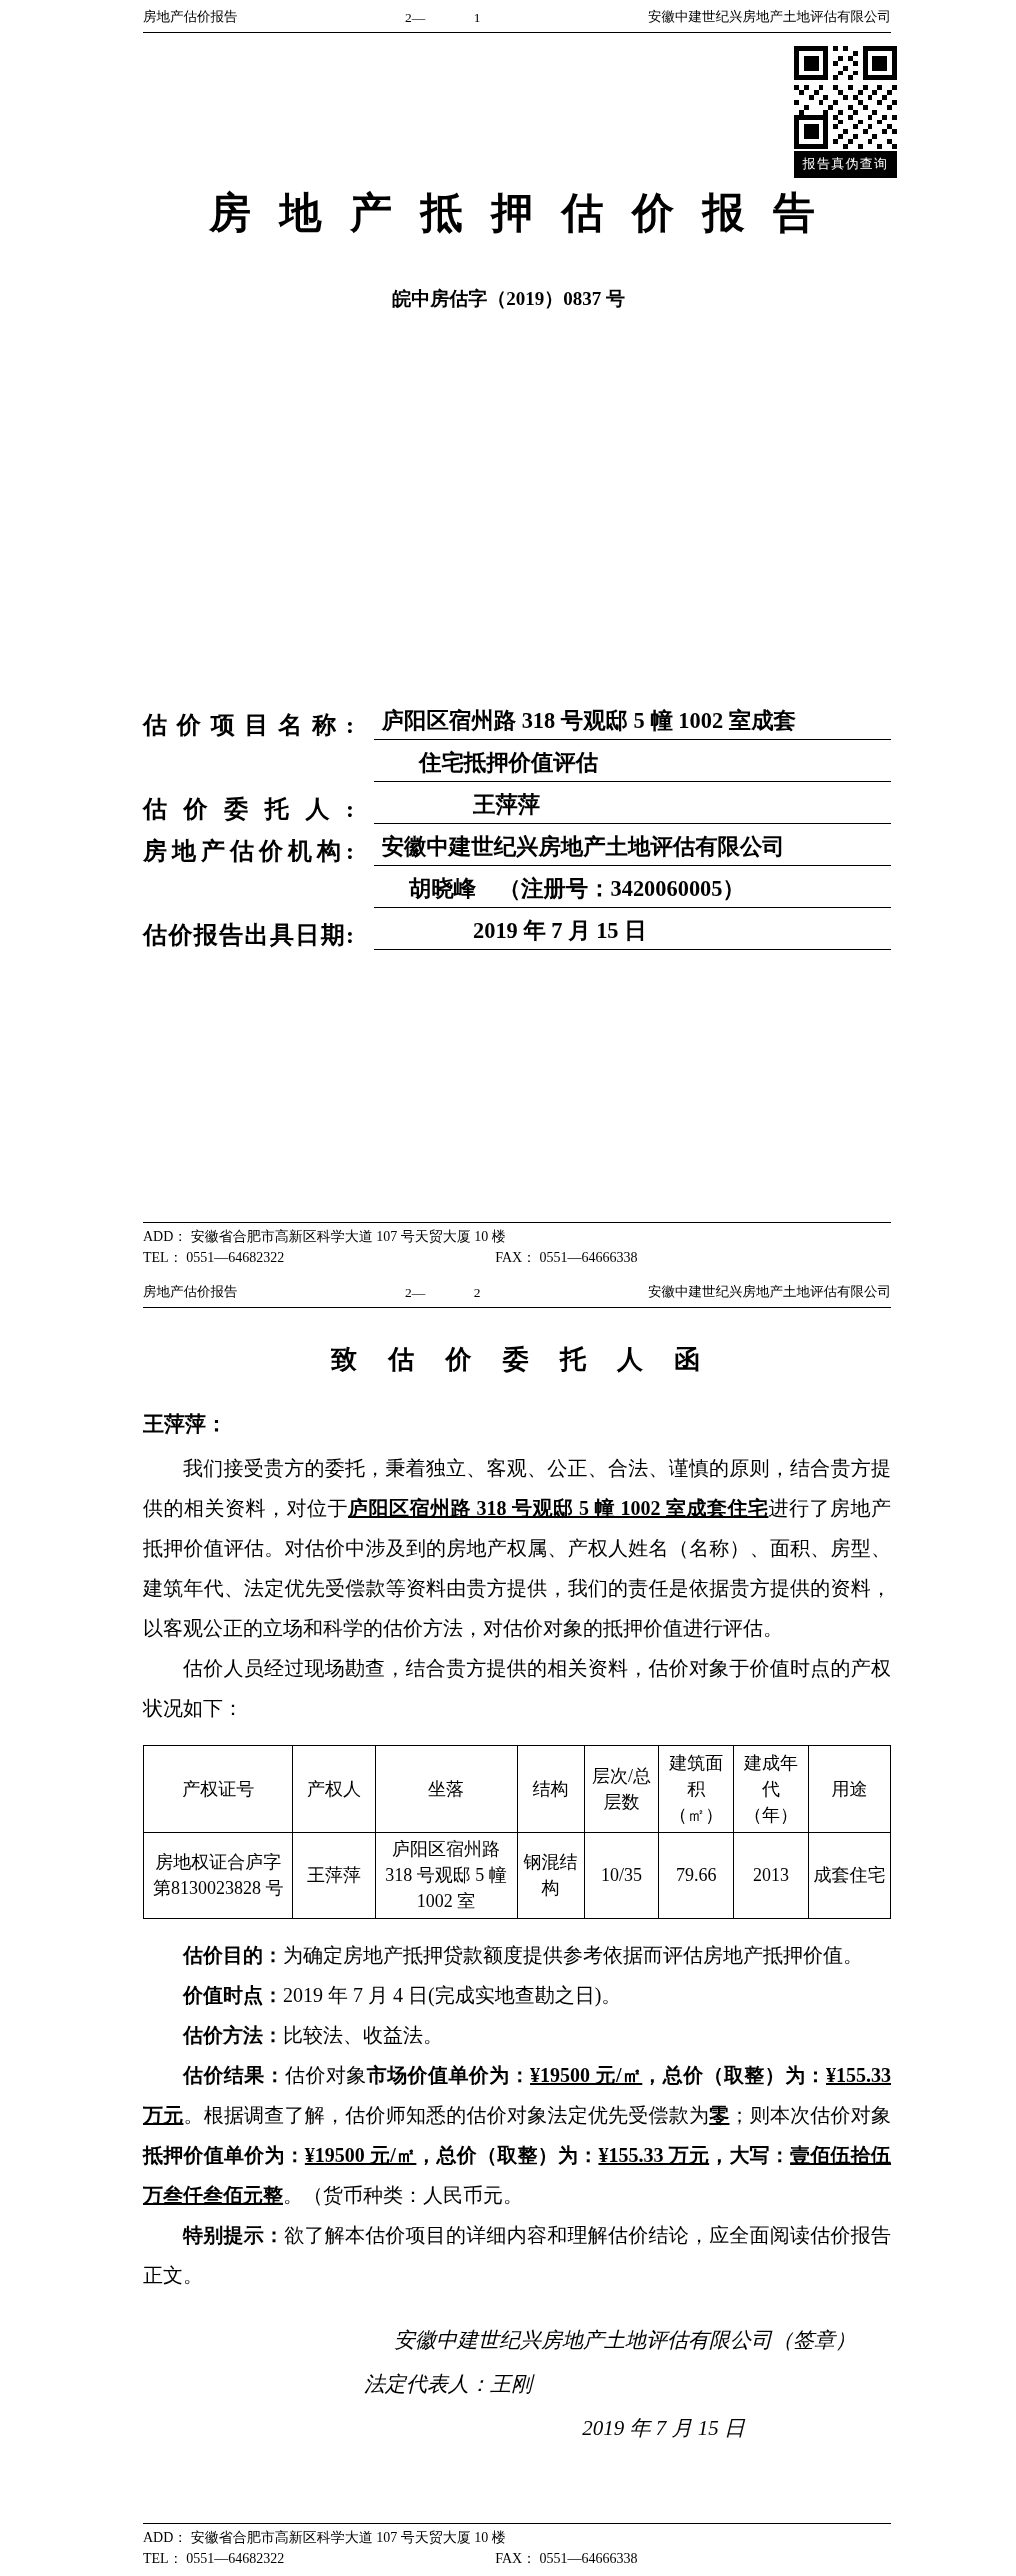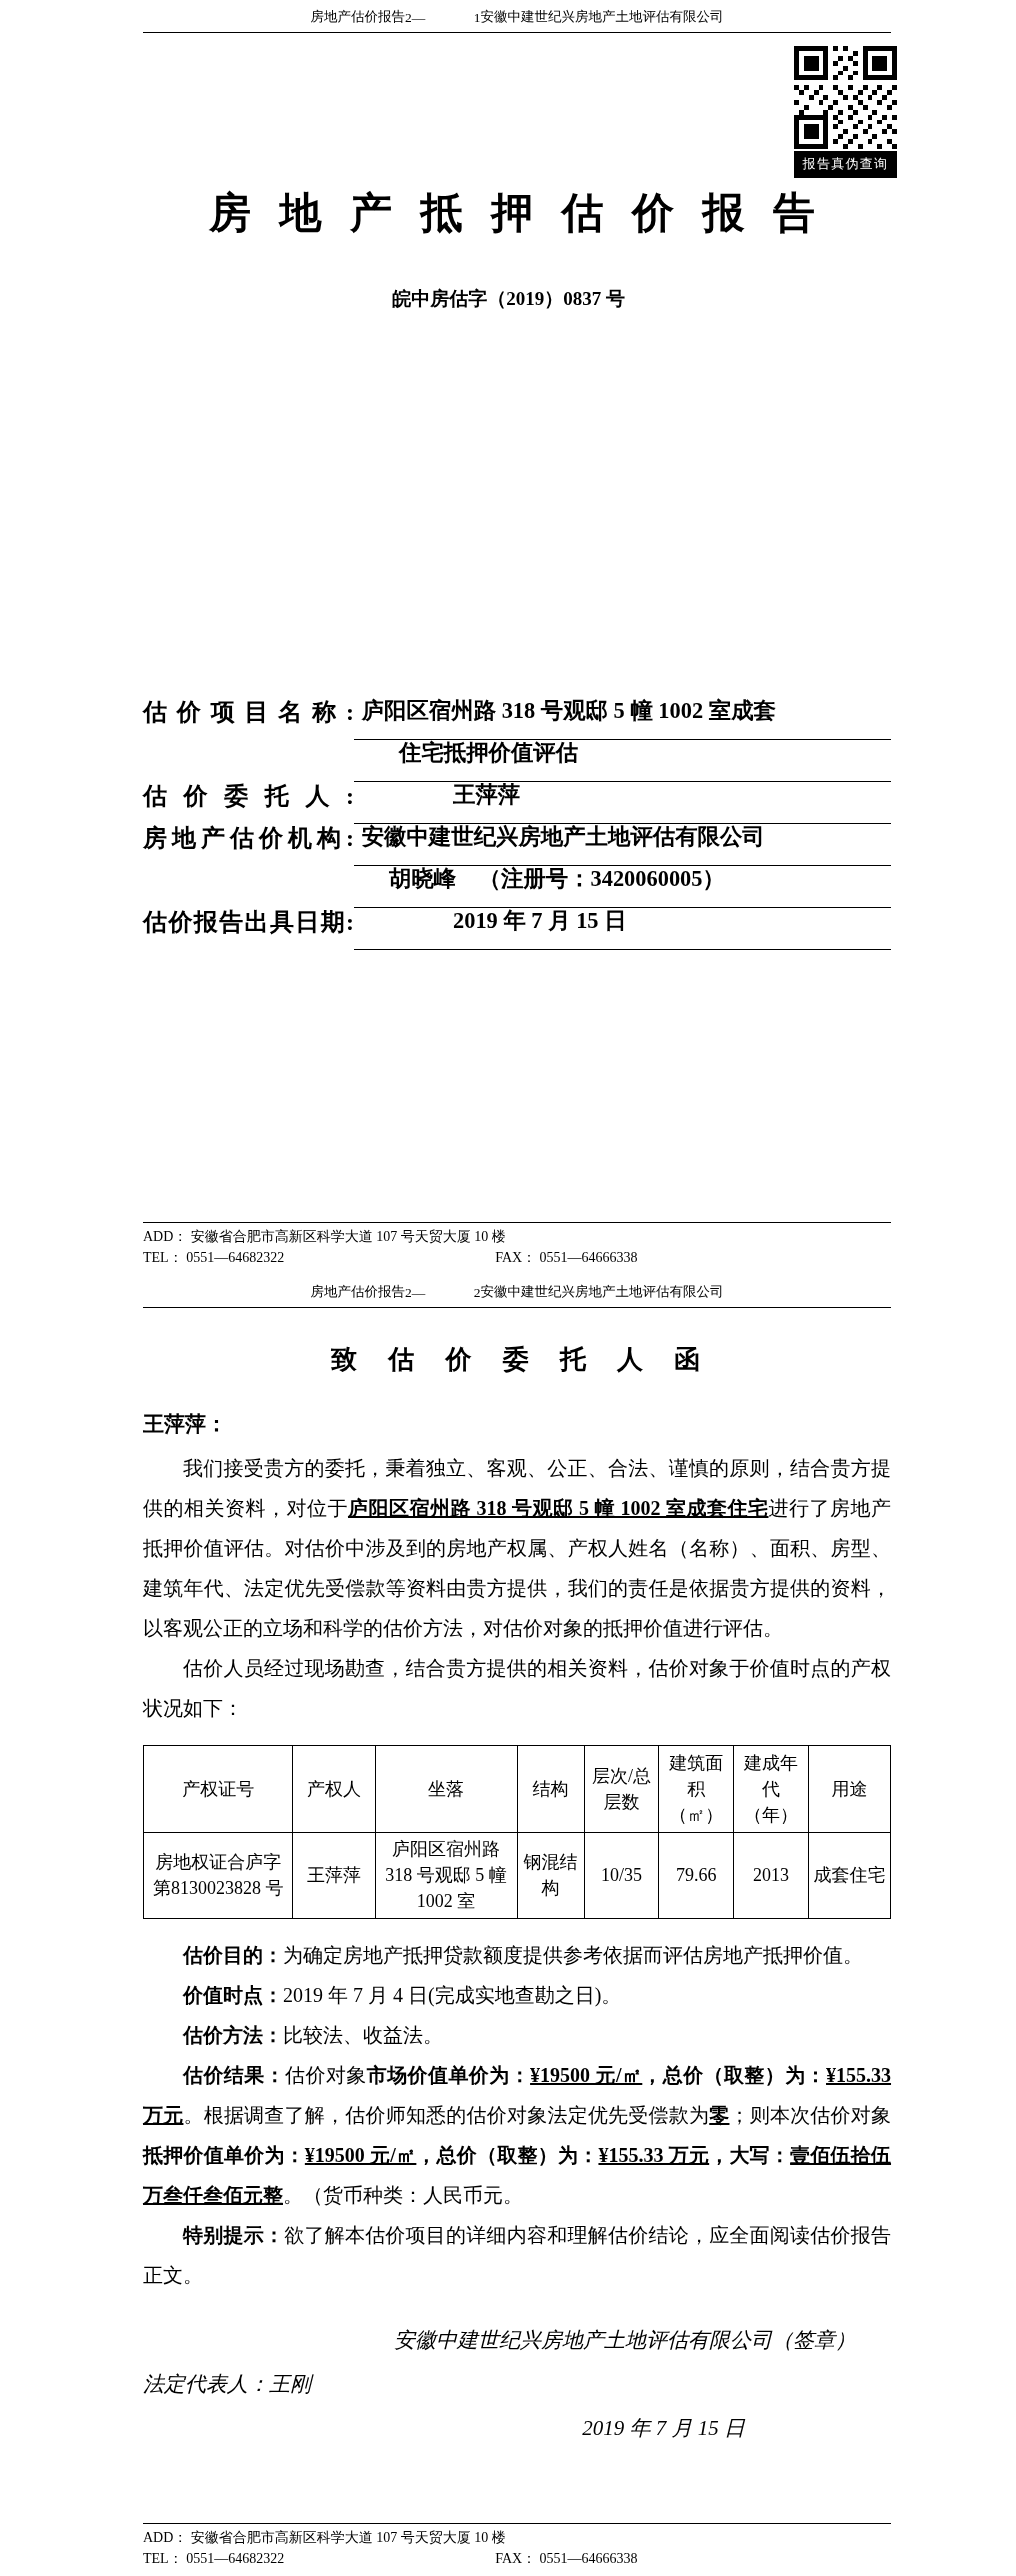--- a/index.html
+++ b/index.html
@@ -1,48 +1,48 @@
 <!DOCTYPE html>
 <html style="font-size:10.3px"><head>
 <meta charset="utf-8">
 <style>
   *{margin:0;padding:0;box-sizing:border-box;}
   html,body{background:#fff;}
   body{width:1017px;font-family:"Liberation Serif","DejaVu Serif",serif;color:#000;}
   .page{position:relative;width:1017px;background:#fff;overflow:hidden;}
   .page1{height:1275px;}
   .page2{height:1301px;}
-  .pg-header{position:absolute;top:7.7px;left:143px;right:126px;display:flex;justify-content:center;align-items:flex-end;font-size:13.5px;border-bottom:1.3px solid #000;padding-bottom:6.4px;}
+  .pg-header{position:absolute;top:7.7px;left:143px;right:126px;display:flex;justify-content:space-between;align-items:flex-end;font-size:13.5px;border-bottom:1.3px solid #000;padding-bottom:6.4px;}
   .pg-num .pfx{margin-right:45px;}
   .qr-block{position:absolute;top:46px;right:120px;width:103px;}
   .qr{width:103px;height:103px;display:block;}
   .qr-caption{background:#000;color:#fff;font-size:13px;text-align:center;padding:4.5px 0;margin-top:1.9px;letter-spacing:1.3px;}
   .main-title{position:absolute;top:185px;left:0;width:100%;text-align:center;font-size:42px;letter-spacing:9px;font-weight:bold;margin-left:8px;}
   .doc-number{position:absolute;top:286px;left:0;width:100%;text-align:center;font-size:19px;font-weight:bold;}
   .form{position:absolute;top:698px;left:143px;right:126px;}
-  .frow{display:flex;height:42px;}
+  .frow{display:flex;align-items:flex-end;height:42px;gap:20px;}
   .flabel{display:inline-block;flex:0 0 211px;width:211px;font-size:24px;font-weight:bold;text-align:justify;text-align-last:justify;line-height:1.2;}
   .fvalue{flex:1;border-bottom:1.3px solid #000;font-size:22.4px;font-weight:bold;padding:0 2.6px 4.5px 7.7px;line-height:1.2;white-space:nowrap;}
   .pad-s{padding-left:45px;}
   .pad-m{padding-left:99px;}
   .pad-a{padding-left:35px;}
   .pg-footer{position:absolute;bottom:7.7px;left:143px;right:126px;border-top:1.3px solid #000;padding-top:5.1px;font-size:14px;}
   .f-line2{display:flex;margin-top:3.2px;}
   .f-fax{margin-left:211px;}
   .content2{padding:67px 126px 0 143px;}
   .letter-title{text-align:center;font-size:26px;font-weight:bold;margin-bottom:33px;letter-spacing:2.6px;}
   .salutation{font-size:21px;font-weight:bold;margin-bottom:10.3px;}
   .body-p{font-size:20px;line-height:40px;text-align:justify;text-indent:2em;}
   .prop-table{width:100%;border-collapse:collapse;margin:16.7px 0 15.4px 0;table-layout:fixed;}
   .prop-table th,.prop-table td{border:1.3px solid #000;font-size:18px;font-weight:normal;text-align:center;vertical-align:middle;padding:3.8px 3.8px;line-height:26px;overflow:hidden;}
   .prop-table thead tr{height:56px;}
   .prop-table tbody tr{height:76px;}
   .sig{margin-top:33px;font-size:21px;line-height:1.2;font-style:italic;}
   .sig-company{text-align:right;padding-right:35px;}
-  .sig-rep{text-align:left;padding-right:138px;margin-top:19px;}
+  .sig-rep{text-align:center;padding-right:138px;margin-top:19px;}
   .sig-date{text-align:right;padding-right:146px;margin-top:19px;}
 </style>
 </head>
 <body>
 
 <div class="page page1">
 
   <header class="pg-header">
     <span>房地产估价报告</span>
     <span class="pg-num">

